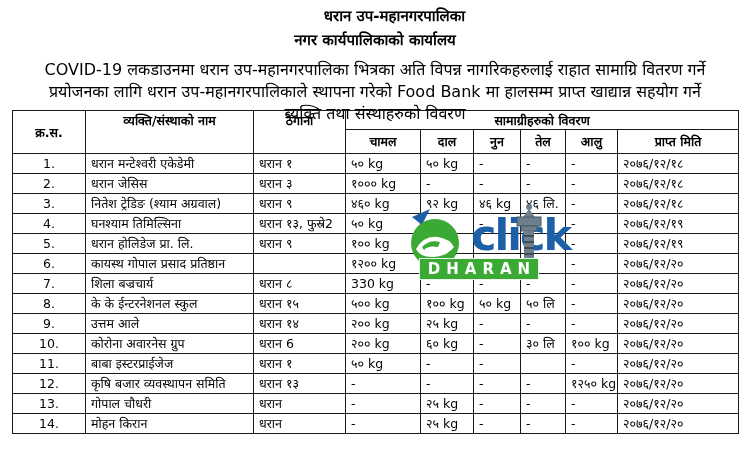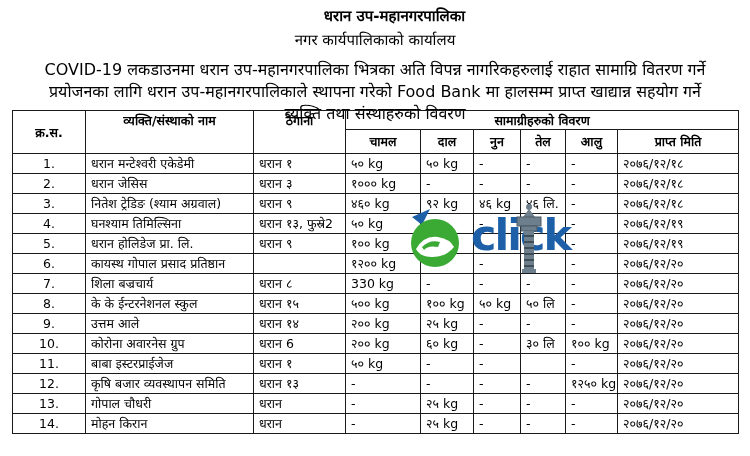--- a/index.html
+++ b/index.html
@@ -4,21 +4,21 @@
 <style>
   html,body{margin:0;padding:0;}
   body{
     width:750px;height:456px;background:#ffffff;position:relative;
     font-family:"DejaVu Sans",sans-serif;color:#000;overflow:hidden;
   }
   .title{
     text-align:center;font-weight:bold;font-size:15px;padding-top:6px;line-height:20px;padding-left:39px;
   }
   .subtitle{
-    text-align:center;font-weight:normal;font-size:15px;line-height:20px;margin-top:4px;
+    text-align:center;font-weight:bold;font-size:15px;line-height:20px;margin-top:4px;
   }
   .intro{
     width:676px;margin:9px auto 4px;text-align:center;font-size:16px;line-height:22px;
   }
   table.foodbank{
     position:absolute;left:12px;top:110px;width:726px;
     border-collapse:collapse;table-layout:fixed;font-size:12.5px;
   }
   .foodbank th,.foodbank td{
     border:1px solid #1a1a1a;padding:0 5px;overflow:hidden;white-space:nowrap;
@@ -257,15 +257,16 @@
       <g fill="#3f4d57">
         <rect x="10" y="32" width="10" height="2"></rect>
           <rect x="10" y="38" width="10" height="2"></rect>
         <rect x="10" y="44" width="10" height="2"></rect>
           <rect x="10" y="50" width="10" height="2"></rect>
         <rect x="10" y="56" width="10" height="2"></rect>
           <rect x="10" y="62" width="10" height="2"></rect>
       </g>
       <rect x="8" y="66" width="14" height="4" fill="var(--wm-tower,#6d7f8c)"></rect>
     </svg>
+    <div class="wm-banner">DHARAN</div>
   </div>
 
 </div>
 
 </body></html>

